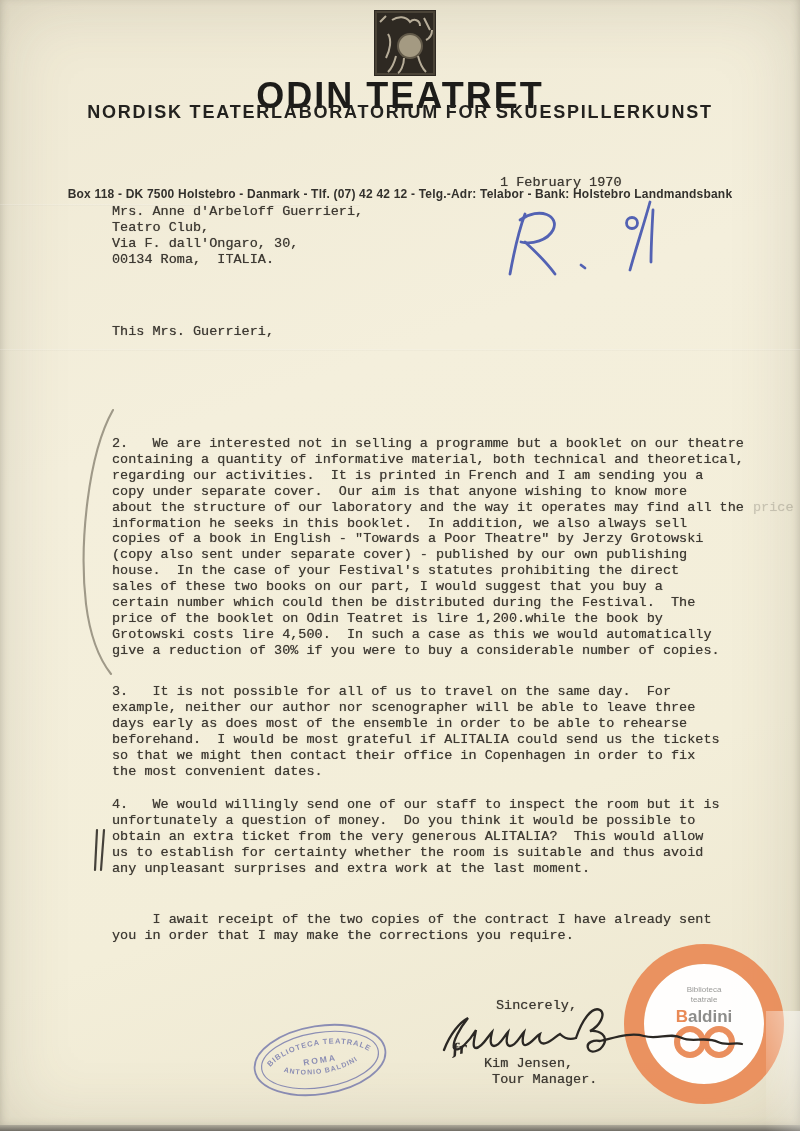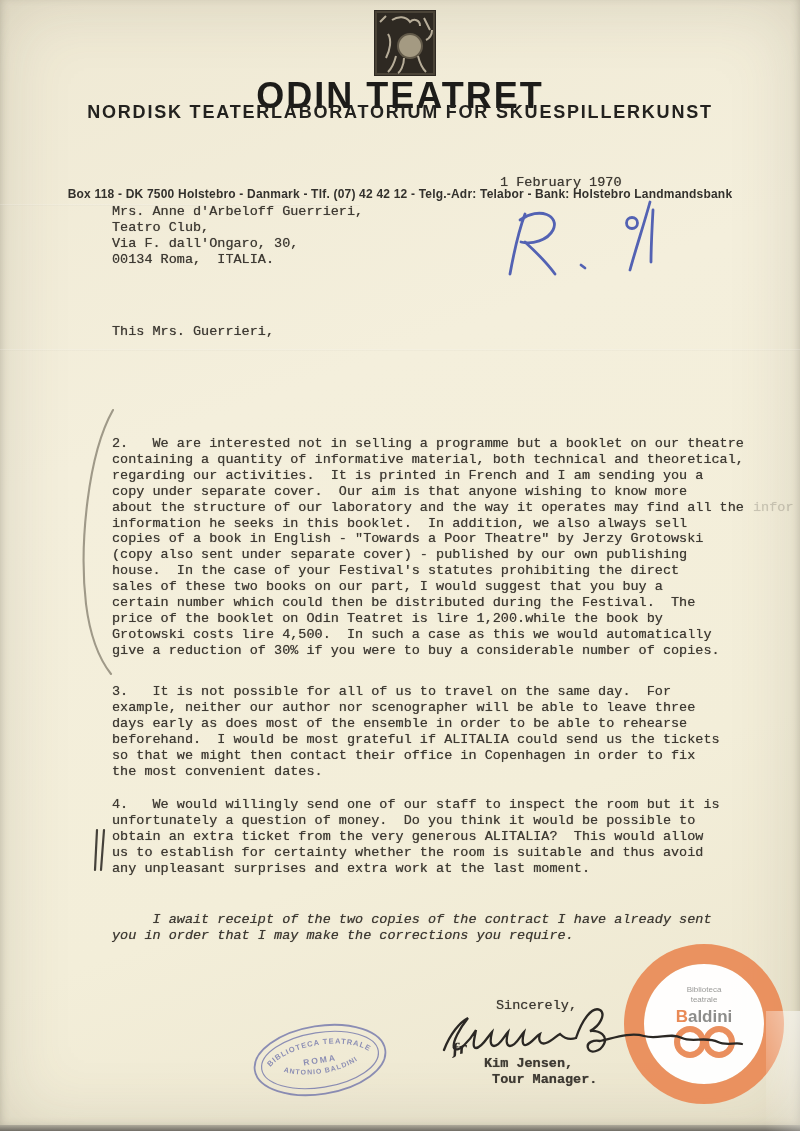--- a/index.html
+++ b/index.html
@@ -91,24 +91,24 @@
 example, neither our author nor scenographer will be able to leave three
 days early as does most of the ensemble in order to be able to rehearse
 beforehand.  I would be most grateful if ALITALIA could send us the tickets
 so that we might then contact their office in Copenhagen in order to fix
 the most convenient dates.</div>
   <div class="abs typed" style="left:112px;top:785px;">4.   We would willingly send one of our staff to inspect the room but it is
 unfortunately a question of money.  Do you think it would be possible to
 obtain an extra ticket from the very generous ALITALIA?  This would allow
 us to establish for certainty whether the room is suitable and thus avoid
 any unpleasant surprises and extra work at the last moment.</div>
-  <div class="abs typed" style="left:112px;top:900px;font-style:italic;">     I await receipt of the two copies of the contract I have already sent
+  <div class="abs typed" style="left:112px;top:900px;">     I await receipt of the two copies of the contract I have already sent
 you in order that I may make the corrections you require.</div>
 
-  <div class="abs typed ghost" style="left:753px;top:488px;">infor</div>
+  <div class="abs typed ghost" style="left:753px;top:488px;">price</div>
 
   <div class="abs" style="left:76px;top:406px;">
     <svg width="44" height="274" viewBox="0 0 44 274" fill="none">
       <path d="M37,4 C12,48 3,138 10,198 C14,230 24,254 35,268" stroke="#8f8979" stroke-width="2.1" stroke-linecap="round" opacity=".85"></path>
     </svg>
   </div>
 
   <div class="abs" style="left:93px;top:828px;">
     <svg width="14" height="44" viewBox="0 0 14 44" stroke="#45413a" stroke-width="2.2" stroke-linecap="round">
       <path d="M4,2 L2,42"></path>
@@ -134,21 +134,21 @@
     </svg>
   </div>
 
   <div class="abs" style="left:438px;top:998px;">
     <svg width="310" height="70" viewBox="0 0 310 70" fill="none" stroke="#2b2824" stroke-width="2.3" stroke-linecap="round">
       <path d="M6,52 C12,36 22,24 30,20 C22,30 14,44 16,50 C20,56 32,42 38,32 C36,42 34,50 38,50 C44,50 50,38 54,34 C52,42 52,48 56,48 C62,48 66,38 70,34 C68,42 68,48 72,48 C78,48 82,38 86,34 C84,42 84,48 88,47 C94,45 98,38 102,36 C100,42 102,47 108,45 C114,43 118,38 122,36 C126,40 132,42 138,40 C144,22 154,8 162,12 C168,16 162,28 152,33 C162,32 170,38 166,46 C162,54 152,56 150,50 C148,44 156,42 162,43 C176,40 192,34 206,38 C220,42 232,34 244,40 C254,45 268,38 280,44 C288,48 298,44 304,46"></path>
     </svg>
   </div>
 
   <div class="abs" style="left:452px;top:1040px;font:italic bold 15px 'DejaVu Serif', serif;color:#2b2824;transform:rotate(-8deg);">fr</div>
-  <div class="abs typed" style="left:484px;top:1044px;font-weight:bold;">Kim Jensen,
+  <div class="abs typed" style="left:484px;top:1044px;">Kim Jensen,
  Tour Manager.</div>
 
   <div class="abs" style="left:240px;top:1014px;">
     <svg width="160" height="92" viewBox="0 0 160 92">
       <g transform="rotate(-9 80 46)" opacity=".62" filter="none">
         <ellipse cx="80" cy="46" rx="66" ry="34" fill="none" stroke="#4e55a0" stroke-width="1.8"></ellipse>
         <ellipse cx="80" cy="46" rx="59" ry="27.5" fill="none" stroke="#4e55a0" stroke-width="1.2"></ellipse>
         <defs>
           <path id="ovalTop" d="M26,50 A56,26 0 0 1 134,50"></path>
           <path id="ovalBottom" d="M30,42 A52,24 0 0 0 130,42"></path>

